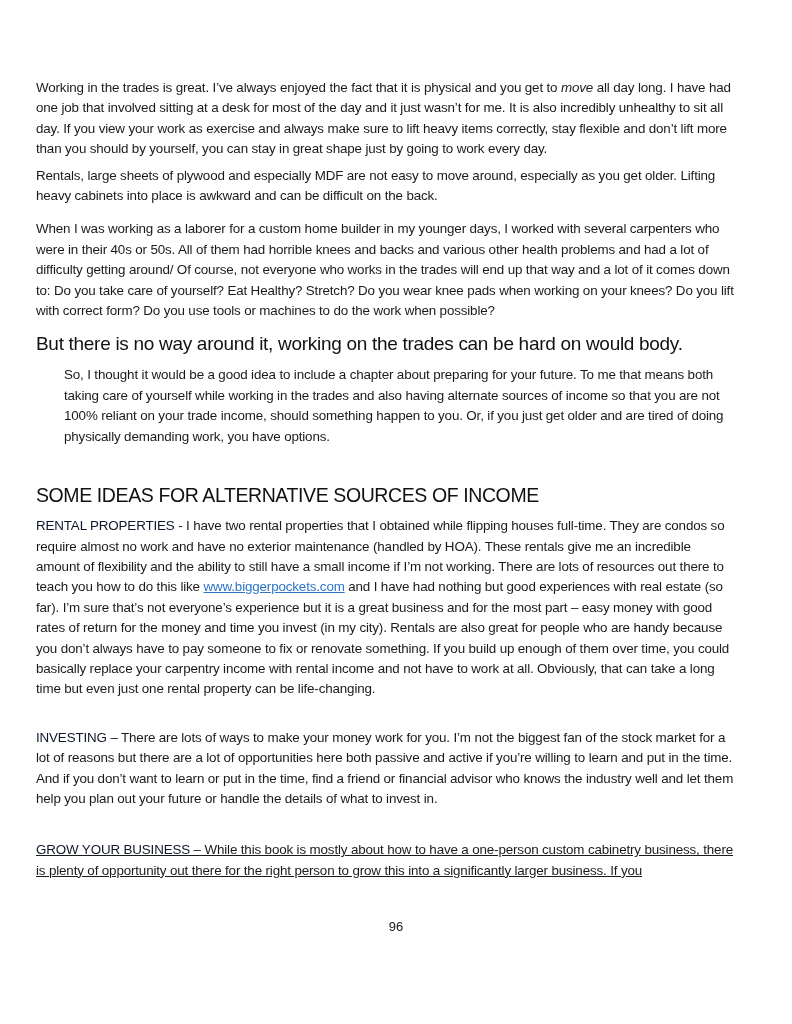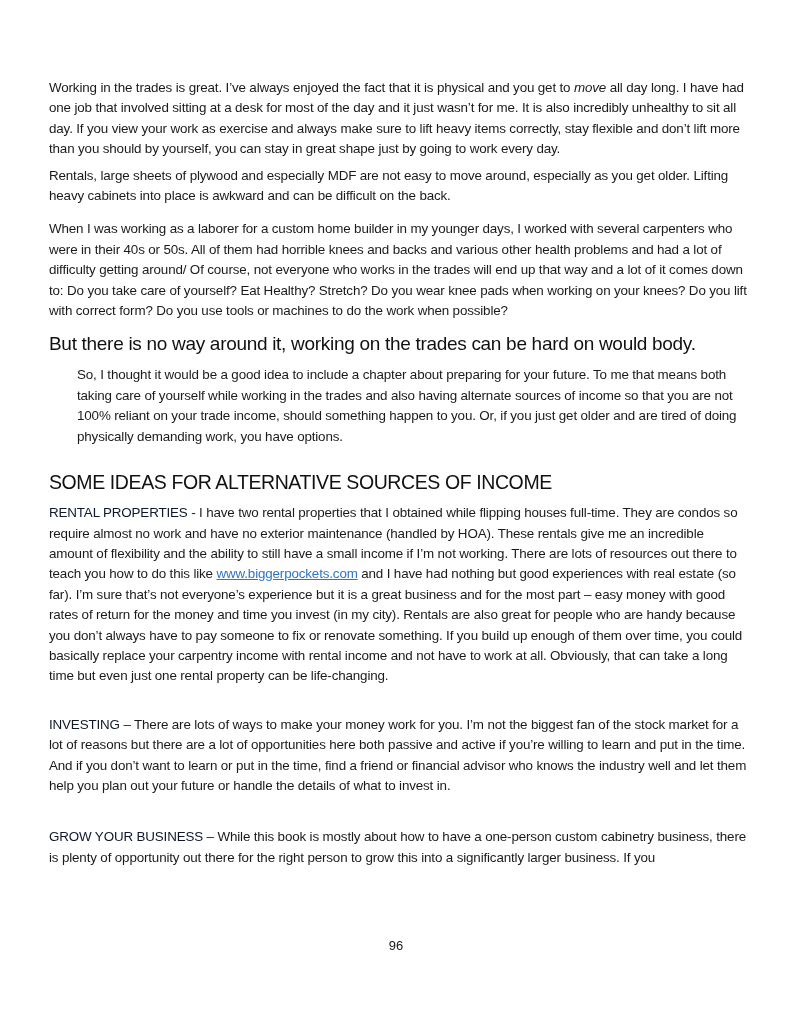--- a/index.html
+++ b/index.html
@@ -1,30 +1,30 @@
 <!DOCTYPE html>
 <html><head>
 <meta charset="utf-8">
 <style>
   html, body { margin: 0; padding: 0; background: #ffffff; }
   body { width: 792px; height: 1024px; position: relative; overflow: hidden;
          font-family: "Liberation Sans", sans-serif; color: #1a1a1a; }
-  .page { position: absolute; left: 49px; top: 78px; width: 700px; }
+  .page { position: absolute; left: 36px; top: 78px; width: 700px; }
   p { margin: 0; font-size: 13.4px; line-height: 20.4px; letter-spacing: -0.15px; }
   .gap-s { margin-top: 6px; }
   .gap-m { margin-top: 13px; }
   h2.pullquote { margin: 10px 0 0 0; font-weight: normal; font-size: 19px; line-height: 26px; letter-spacing: -0.3px; color: #111; }
-  h2.section { margin: 22px 0 0 0; font-weight: normal; font-size: 19.5px; line-height: 26px; letter-spacing: -0.4px; color: #111; }
+  h2.section { margin: 35px 0 0 0; font-weight: normal; font-size: 19.5px; line-height: 26px; letter-spacing: -0.4px; color: #111; }
   .after-pq { margin-top: 8px; margin-left: 28px; }
   .after-sec { margin-top: 8px; }
   .lead { color: #0f172a; }
   a.link { color: #2e74c9; text-decoration: underline; }
   .gap-l { margin-top: 28px; }
-  .gap-xl { margin-top: 31px; }
-  .page-number { position: absolute; left: 0; width: 792px; top: 938px; text-align: center;
+  .gap-xl { margin-top: 31px; text-decoration: underline; }
+  .page-number { position: absolute; left: 0; width: 792px; top: 919px; text-align: center;
                  font-size: 13px; color: #1a1a1a; }
 </style>
 </head>
 <body>
 
 <div class="page">
 
   <p><span>Working in the trades is great.  I’ve always enjoyed the fact that it is physical and you get to </span><em>move</em><span> all day long.  I have had one job that involved sitting at a desk for most of the day and it just wasn’t for me.  It is also incredibly unhealthy to sit all day.  If you view your work as exercise and always make sure to lift heavy items correctly, stay flexible and don’t lift more than you should by yourself, you can stay in great shape just by going to work every day.</span></p>
 
   <p class="gap-s">Rentals, large sheets of plywood and especially MDF are not easy to move around, especially as you get older.  Lifting heavy cabinets into place is awkward and can be difficult on the back.</p>

